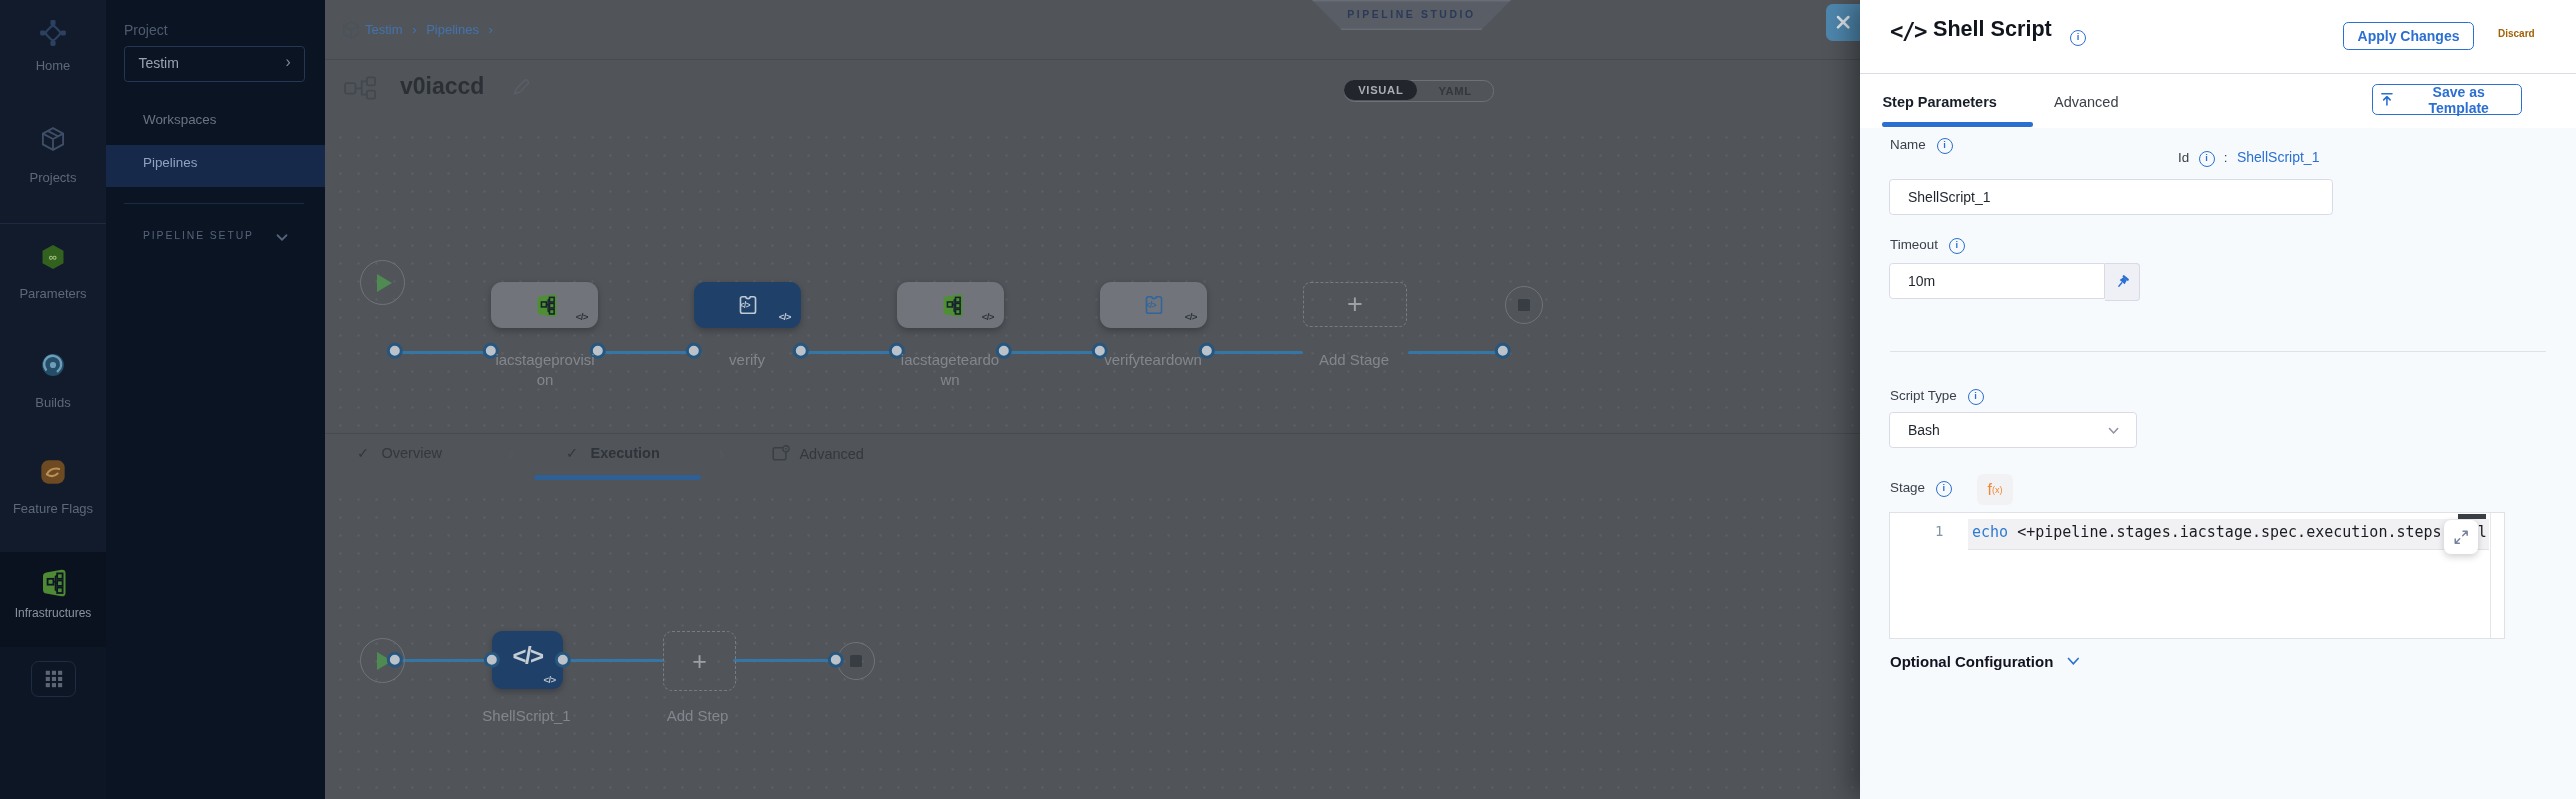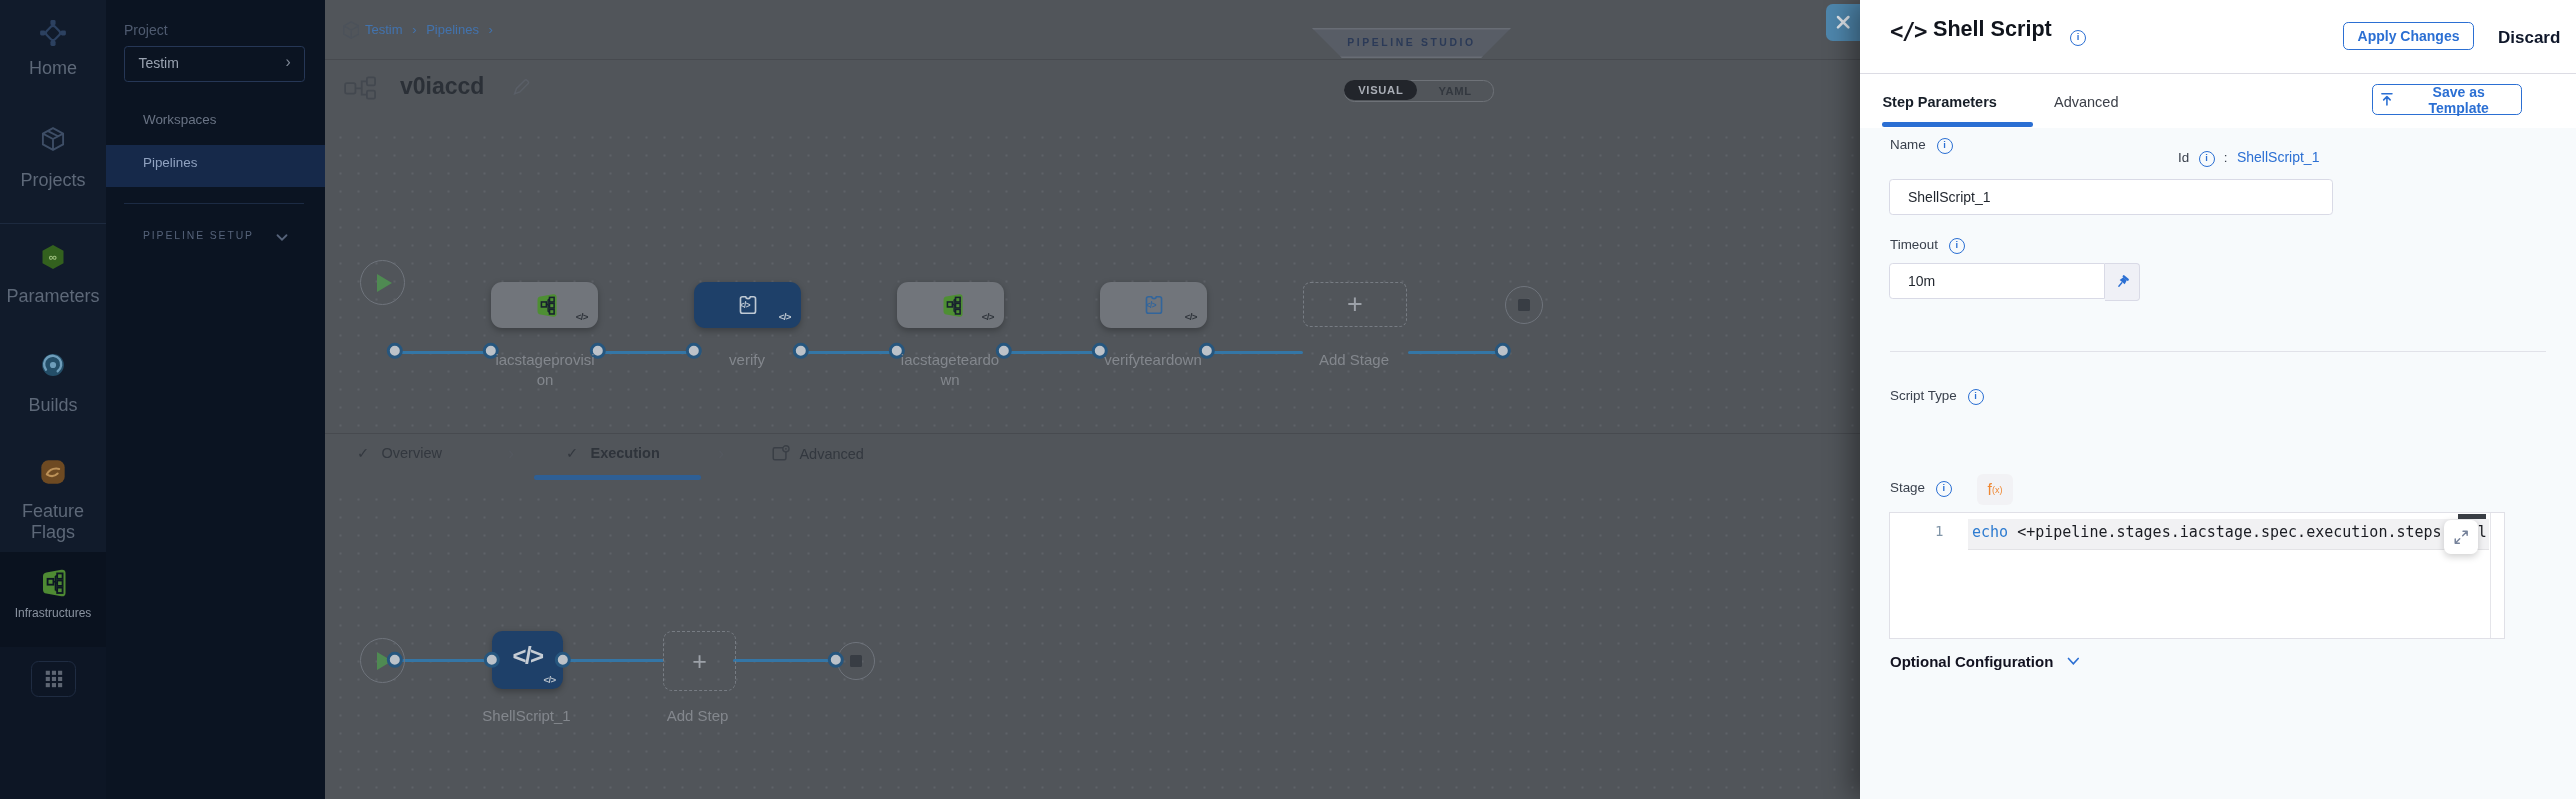--- a/index.html
+++ b/index.html
@@ -4,21 +4,21 @@
 <style>
   html,body{margin:0;padding:0;background:#16202f;}
   body{width:2576px;height:799px;position:relative;overflow:hidden;
        font-family:"Liberation Sans","DejaVu Sans",sans-serif;
        -webkit-font-smoothing:antialiased;}
   .ab{position:absolute;}
   .ic{display:flex;align-items:center;justify-content:center;}
   
   .rail{left:0;top:0;width:106px;height:799px;background:#111B2B;}
   .rail-item{left:0;width:106px;text-align:center;}
-  .rail-label{width:106px;text-align:center;font-size:18px;color:#5D6878;}
+  .rail-label{width:106px;text-align:center;font-size:13px;color:#5D6878;}
   
   .psb{left:106px;top:0;width:219px;height:799px;background:#0B1422;}
   
   .canvas{left:324px;top:0;width:1536px;height:799px;background:#51555A;}
   .dots{background-image:radial-gradient(circle,#5E6268 1.3px,transparent 1.5px);
         background-size:18px 18px;background-position:7.5px 7.5px;}
   .hline{height:0.7px;background:#474A4F;}
   .cline{height:3px;background:#3476A6;border-radius:1.5px;}
   .port{width:10.4px;height:10.4px;border:3px solid #26567E;border-radius:50%;
         background:#BCC2C9;transform:translate(-50%,-50%);}
@@ -56,21 +56,21 @@
   <svg class="ab" style="left:18.6px;top:21px;" width="16.4" height="18" viewBox="0 0 22 24">
     <path d="M11 1 L21 6.5 V17.5 L11 23 L1 17.5 V6.5 Z M1 6.5 L11 12 L21 6.5 M11 12 V23" fill="none" stroke="#4C525A" stroke-width="1.8"></path>
   </svg>
   <div class="ab" style="left:41px;top:22.4px;font-size:13px;color:#4273AE;">
     <span>Testim</span>
     <span style="padding:0 6px;">›</span>
     <span>Pipelines</span>
     <span style="padding:0 6px;">›</span>
   </div>
 
-  <div class="ab" style="left:988px;top:0;width:199px;height:30px;background:#585D66;clip-path:polygon(0 0,100% 0,85% 100%,15% 100%);box-shadow:inset 0 0 0 1.5px #686D75;margin-top:28px;">
+  <div class="ab" style="left:988px;top:0;width:199px;height:30px;background:#585D66;clip-path:polygon(0 0,100% 0,85% 100%,15% 100%);box-shadow:inset 0 0 0 1.5px #686D75;">
     <div style="text-align:center;line-height:30px;font-size:10.4px;font-weight:bold;letter-spacing:2.6px;color:#2B3A57;">PIPELINE STUDIO</div>
   </div>
 
   <svg class="ab" style="left:20px;top:76px;" width="34" height="24" viewBox="0 0 46 32">
     <rect x="1.5" y="9.5" width="14" height="14" rx="2.5" fill="none" stroke="#43484F" stroke-width="2.4"></rect>
     <rect x="31" y="1.5" width="11" height="11" rx="2" fill="none" stroke="#43484F" stroke-width="2.4"></rect>
     <rect x="31" y="19.5" width="11" height="11" rx="2" fill="none" stroke="#43484F" stroke-width="2.4"></rect>
     <path d="M15.5 16.5 H24 M24 16.5 V7 H31 M24 16.5 V25 H31" fill="none" stroke="#43484F" stroke-width="2.4"></path>
   </svg>
   <div class="ab" style="left:76px;top:73px;font-size:23px;font-weight:bold;color:#2B3037;">v0iaccd</div>
@@ -312,21 +312,21 @@
     <path d="M4 4 L18 18 M18 4 L4 18" stroke="#DDE3E9" stroke-width="3.4" stroke-linecap="round"></path>
   </svg>
 </div>
 
 <div class="ab drawer">
 
   <span class="ab mono" style="left:30px;top:18px;font-size:22.4px;font-weight:bold;color:#13161F;letter-spacing:-1.5px;">&lt;/&gt;</span>
   <div class="ab" style="left:73px;top:16.4px;font-size:21.6px;font-weight:bold;color:#10141C;">Shell Script</div>
   <span class="ab info" style="left:210px;top:30px;">i</span>
   <button class="ab btn-outline" style="left:483px;top:22.4px;width:131px;height:28px;">Apply Changes</button>
-  <div class="ab" style="left:638px;top:28px;font-size:17px;font-weight:600;color:#0f172a;cursor:pointer;">Discard</div>
+  <div class="ab" style="left:638px;top:28px;font-size:10px;font-weight:600;color:#a16207;cursor:pointer;">Discard</div>
   <div class="ab" style="left:0;top:73px;width:716px;height:0.7px;background:#DCDCE4;"></div>
 
   <div class="ab" style="left:22.4px;top:94px;font-size:14.5px;font-weight:bold;color:#171E28;cursor:pointer;">Step Parameters</div>
   <div class="ab" style="left:194px;top:94px;font-size:14.5px;color:#3C4049;cursor:pointer;">Advanced</div>
   <div class="ab" style="left:22.4px;top:122px;width:151px;height:5.2px;background:#2B6FD3;border-radius:2.2px;"></div>
   <button class="ab btn-outline" style="left:512px;top:84px;width:150px;height:31px;border-width:1.1px;font-weight:600;">
     <svg width="16.4" height="16.4" viewBox="0 0 22 22" style="margin-right:7.5px;">
       <path d="M4 3.5 H18 M11 19 V8 M6.5 12 L11 7.5 L15.5 12" fill="none" stroke="#2B6FD3" stroke-width="2.2" stroke-linecap="round" stroke-linejoin="round"></path>
     </svg>
     <span>Save as Template</span>
@@ -360,20 +360,26 @@
       </g>
     </svg>
   </div>
 
   <div class="ab" style="left:30px;top:351px;width:656px;height:0.7px;background:#E1E2E9;"></div>
 
   <div class="ab" style="left:30px;top:388px;">
     <span class="field-label">Script Type</span>
     <span class="info" style="margin-left:7.5px;">i</span>
   </div>
+  <div class="ab" style="left:29px;top:412px;width:248px;height:36px;background:#fff;border:0.7px solid #D9DAE6;border-radius:3.7px;cursor:pointer;box-sizing:border-box;">
+    <span style="position:absolute;left:18px;top:9px;font-size:14px;color:#1F242C;">Bash</span>
+    <svg style="position:absolute;right:16.4px;top:14px;" width="11.2" height="7.5" viewBox="0 0 15 10">
+      <path d="M2 2 L7.5 8 L13 2" fill="none" stroke="#8D90A0" stroke-width="2" stroke-linecap="round"></path>
+    </svg>
+  </div>
 
   <div class="ab" style="left:30px;top:480px;">
     <span class="field-label">Stage</span>
     <span class="info" style="margin-left:7.5px;">i</span>
   </div>
   <div class="ab ic" style="left:117px;top:474px;width:36px;height:31px;background:#F2F2F5;border-radius:6px;cursor:pointer;">
     <span style="color:#EF8732;font-size:15.7px;">f</span>
       <sub style="color:#EF8732;font-size:9px;">(x)</sub>
   </div>
 

